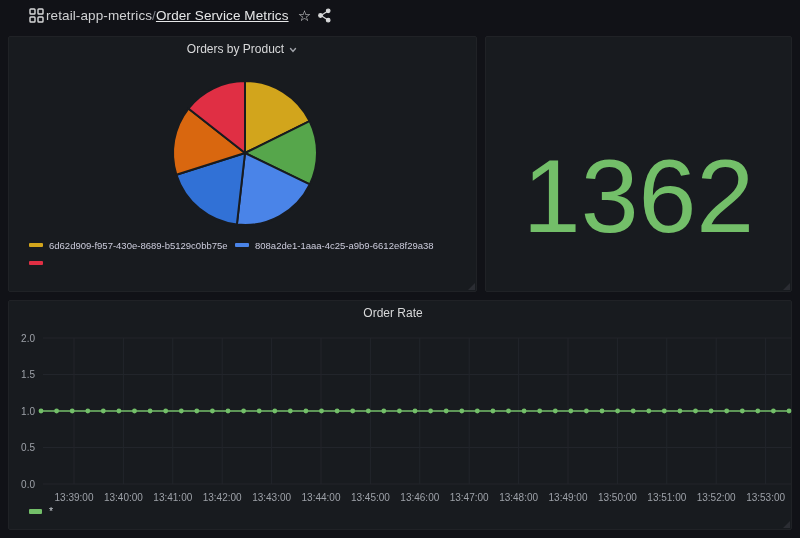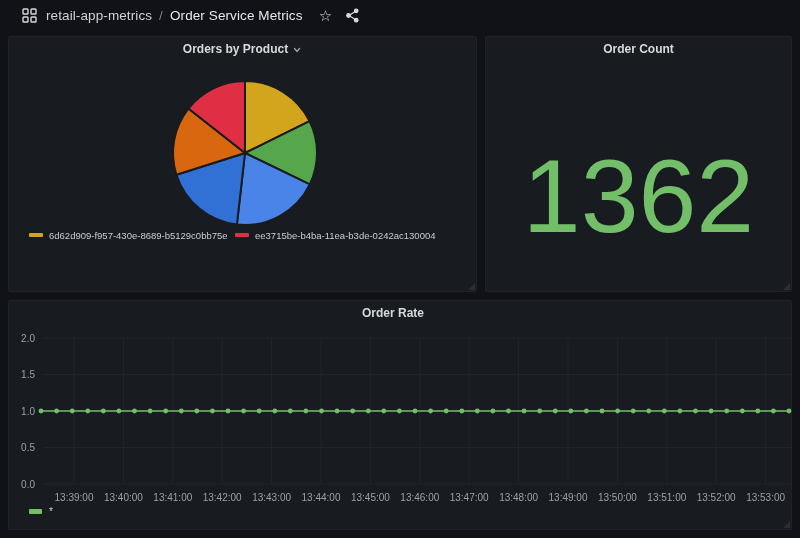--- a/index.html
+++ b/index.html
@@ -6,53 +6,53 @@
   html, body { width: 800px; height: 538px; overflow: hidden; }
   body {
     background: #111217;
     font-family: "Liberation Sans", "DejaVu Sans", sans-serif;
     color: #d8d9da;
     position: relative;
   }
   
   .topbar {
     position: absolute; left: 0; top: 0; width: 800px; height: 30px;
-    display: flex; align-items: center; padding-left: 19px; gap: 7px;
+    display: flex; align-items: center; padding-left: 26px; gap: 0;
     background: #111217;
   }
   .topbar .crumb { font-size: 13.5px; font-weight: 500; letter-spacing: .1px; }
   .crumb-dash { color: #d0d1d3; cursor: pointer; }
   .crumb-sep { color: #7b7e85; font-weight: 400; }
-  .crumb-page { color: #e6e7e8; }
+  .crumb-page { color: #e6e7e8; text-decoration: underline; }
   .icon-btn { display: inline-flex; align-items: center; justify-content: center;
     width: 20px; height: 20px; cursor: pointer; color: #d8d9da; }
   .star-glyph { font-size: 15px; line-height: 1; color: #d8d9da; }
   
   .panel {
     position: absolute; background: #181b1f; border: 1px solid #202226;
     border-radius: 2px;
   }
   .panel-pie  { left: 8px;  top: 36px;  width: 469px; height: 256px; }
   .panel-stat { left: 485px; top: 36px; width: 307px; height: 256px; }
   .panel-ts   { left: 8px;  top: 300px; width: 784px; height: 230px; }
   .panel-header {
     height: 24px; display: flex; align-items: center; justify-content: center;
     gap: 4px; cursor: pointer;
   }
-  .panel-title { font-size: 12px; font-weight: 700; color: #d8d9da; }
+  .panel-title { font-size: 12px; font-weight: 400; color: #d8d9da; }
   .title-chevron { display: inline-flex; margin-top: 2px; color: #9fa2a8; }
   .resize-handle {
     position: absolute; right: 1px; bottom: 1px; width: 0; height: 0;
     border-left: 7px solid transparent; border-bottom: 7px solid #2b2d33;
     cursor: nwse-resize;
   }
   
   .pie-svg { position: absolute; left: 151px; top: 31px; width: 170px; height: 170px; }
   .pie-legend {
-    position: absolute; left: 20px; top: 189px; right: 6px;
+    position: absolute; left: 20px; top: 199px; right: 6px;
     display: grid; grid-template-columns: 206px auto;
   }
   .legend-item { display: flex; align-items: center; gap: 6px; height: 18px; cursor: pointer; }
   .legend-swatch { width: 14px; height: 4px; border-radius: 1px; flex: none; }
   .legend-label { font-size: 9.5px; color: #ccccdc; white-space: nowrap; }
   
   .stat-body {
     position: absolute; left: 0; top: 24px; right: 0; bottom: 0;
     display: flex; align-items: center; justify-content: center;
   }
@@ -113,31 +113,31 @@
       <path d="M0 0 L -8.13 71.54 A 72 72 0 0 1 -68.61 21.82 Z" fill="#3171D6" stroke="#181b1f" stroke-width="2" stroke-linejoin="round"></path>
       <path d="M0 0 L -68.61 21.82 A 72 72 0 0 1 -56.61 -44.49 Z" fill="#D9670F" stroke="#181b1f" stroke-width="2" stroke-linejoin="round"></path>
       <path d="M0 0 L -56.61 -44.49 A 72 72 0 0 1 -0.00 -72.00 Z" fill="#E02F44" stroke="#181b1f" stroke-width="2" stroke-linejoin="round"></path>
     </svg>
   <div class="pie-legend" id="pie-legend">
       <div class="legend-item">
         <span class="legend-swatch" style="background: rgb(210, 165, 28);"></span>
         <span class="legend-label">6d62d909-f957-430e-8689-b5129c0bb75e</span>
       </div>
       <div class="legend-item">
+        <span class="legend-swatch" style="background: rgb(74, 132, 232);"></span>
+        <span class="legend-label">808a2de1-1aaa-4c25-a9b9-6612e8f29a38</span>
+      </div>
+      <div class="legend-item">
         <span class="legend-swatch" style="background: rgb(224, 47, 68);"></span>
-        <span class="legend-label">ee3715be-b4ba-11ea-b3de-0242ac130004</span>
       </div>
     </div>
   <div class="resize-handle"></div>
 </section>
 
 <section class="panel panel-stat">
-  <div class="panel-header">
-    <span class="panel-title">Order Count</span>
-  </div>
   <div class="stat-body">
     <span class="stat-value">1362</span>
   </div>
   <div class="resize-handle"></div>
 </section>
 
 <section class="panel panel-ts">
   <svg class="ts-svg" id="ts-svg" viewBox="0 0 784 230">
       <line x1="34" y1="37" x2="782" y2="37" stroke="#22252b" stroke-width="1"></line>
       <text x="26" y="40.5" text-anchor="end" font-size="10" fill="#9da1a8">2.0</text>

